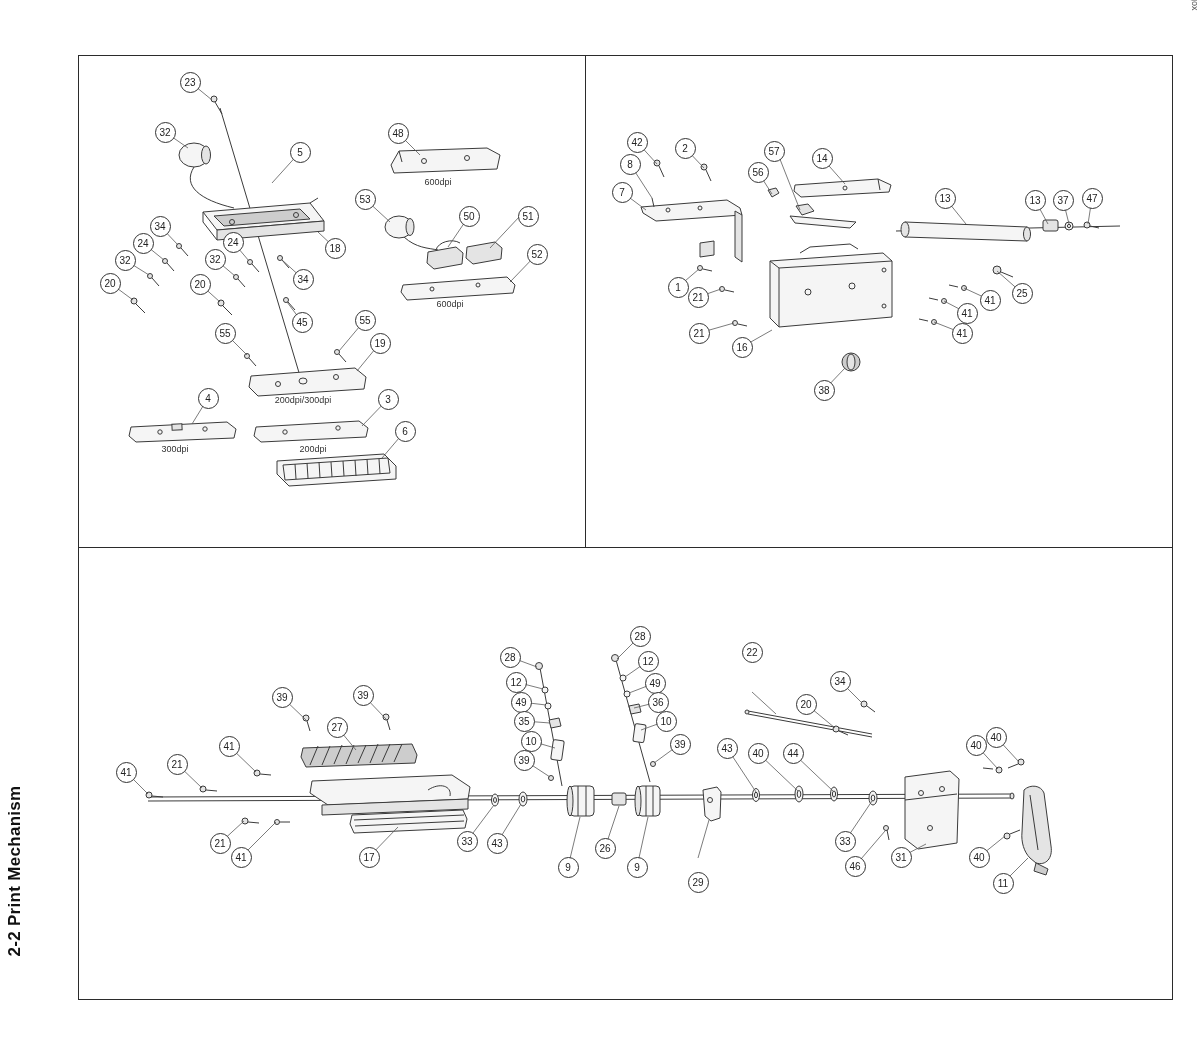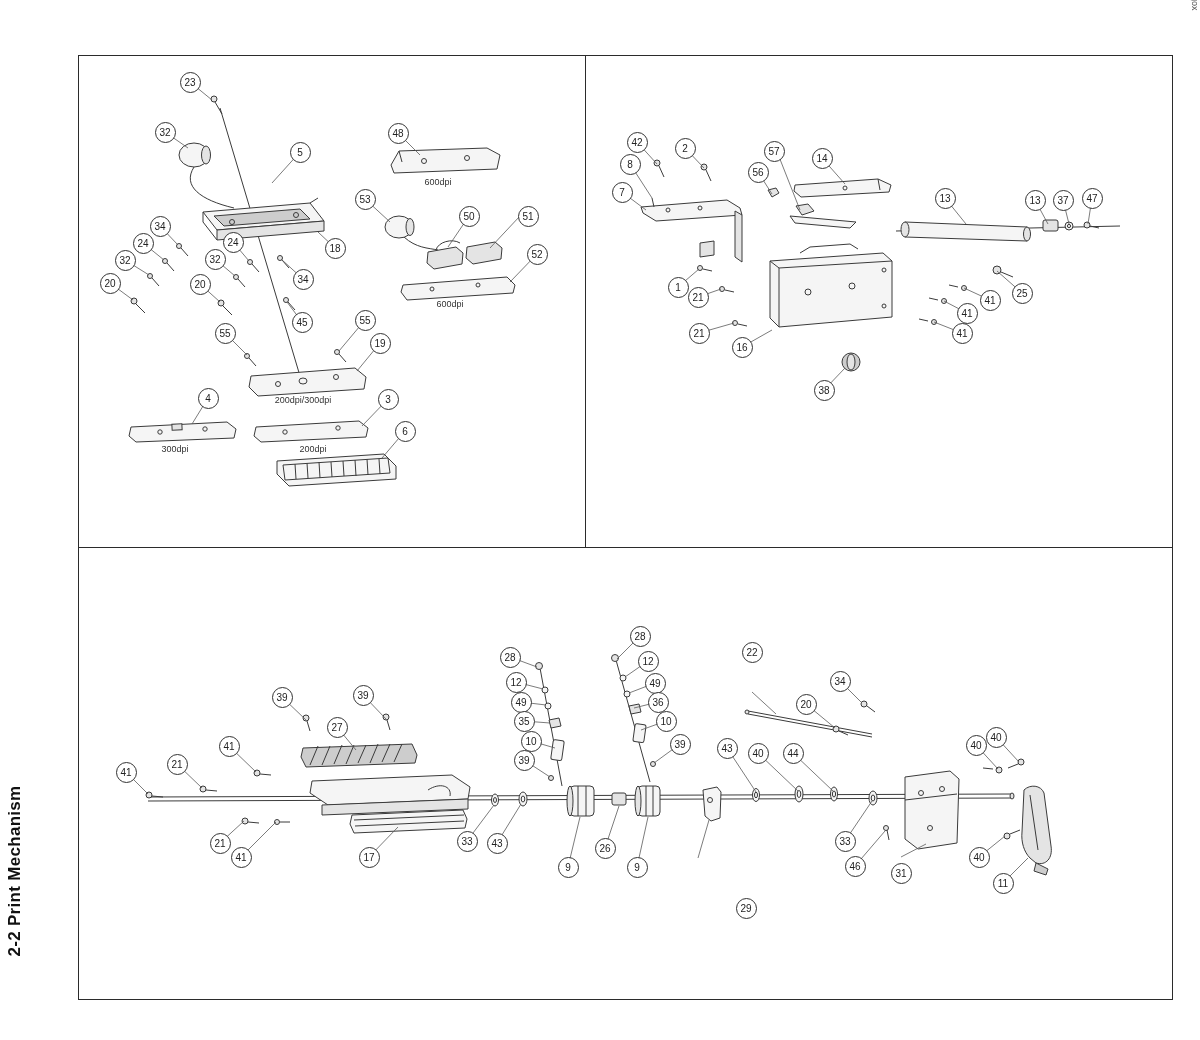--- a/index.html
+++ b/index.html
@@ -554,24 +554,24 @@
       <div class="balloon" style="left: 115.5px; top: 761.5px;">41</div>
       <div class="balloon" style="left: 513.5px; top: 749.5px;">39</div>
       <div class="balloon" style="left: 209.5px; top: 832.5px;">21</div>
       <div class="balloon" style="left: 230.5px; top: 846.5px;">41</div>
       <div class="balloon" style="left: 358.5px; top: 846.5px;">17</div>
       <div class="balloon" style="left: 456.5px; top: 830.5px;">33</div>
       <div class="balloon" style="left: 486.5px; top: 832.5px;">43</div>
       <div class="balloon" style="left: 557.5px; top: 856.5px;">9</div>
       <div class="balloon" style="left: 594.5px; top: 837.5px;">26</div>
       <div class="balloon" style="left: 626.5px; top: 856.5px;">9</div>
-      <div class="balloon" style="left: 687.5px; top: 898px; margin-left: 48px;">29</div>
+      <div class="balloon" style="left: 687.5px; top: 872px;">29</div>
       <div class="balloon" style="left: 834.5px; top: 830.5px;">33</div>
       <div class="balloon" style="left: 844.5px; top: 855.5px;">46</div>
-      <div class="balloon" style="left: 890.5px; top: 846.5px; margin-top: 16px;">31</div>
+      <div class="balloon" style="left: 890.5px; top: 846.5px;">31</div>
       <div class="balloon" style="left: 968.5px; top: 846.5px;">40</div>
       <div class="balloon" style="left: 992.5px; top: 872.5px;">11</div>
     </div>
   <div id="label-layer">
       <div class="dpi-label" style="left: 438px; top: 182px;">600dpi</div>
       <div class="dpi-label" style="left: 450px; top: 304px;">600dpi</div>
       <div class="dpi-label" style="left: 303px; top: 400px;">200dpi/300dpi</div>
       <div class="dpi-label" style="left: 175px; top: 449px;">300dpi</div>
       <div class="dpi-label" style="left: 313px; top: 449px;">200dpi</div>
     </div>

